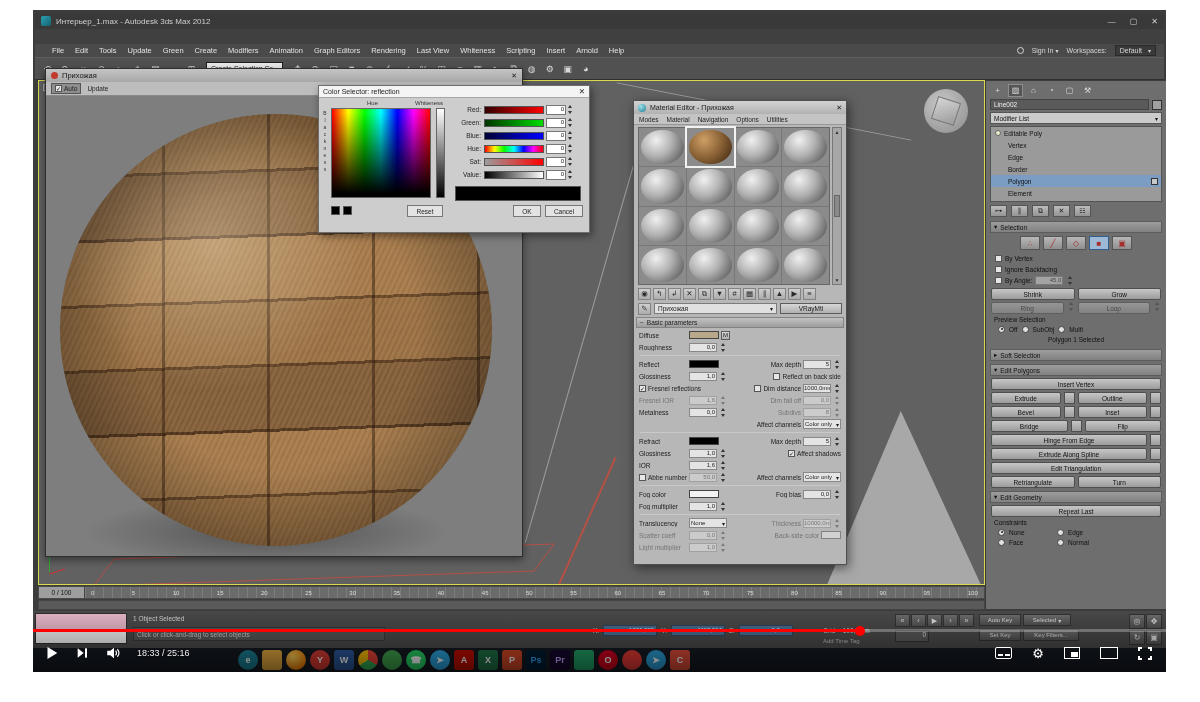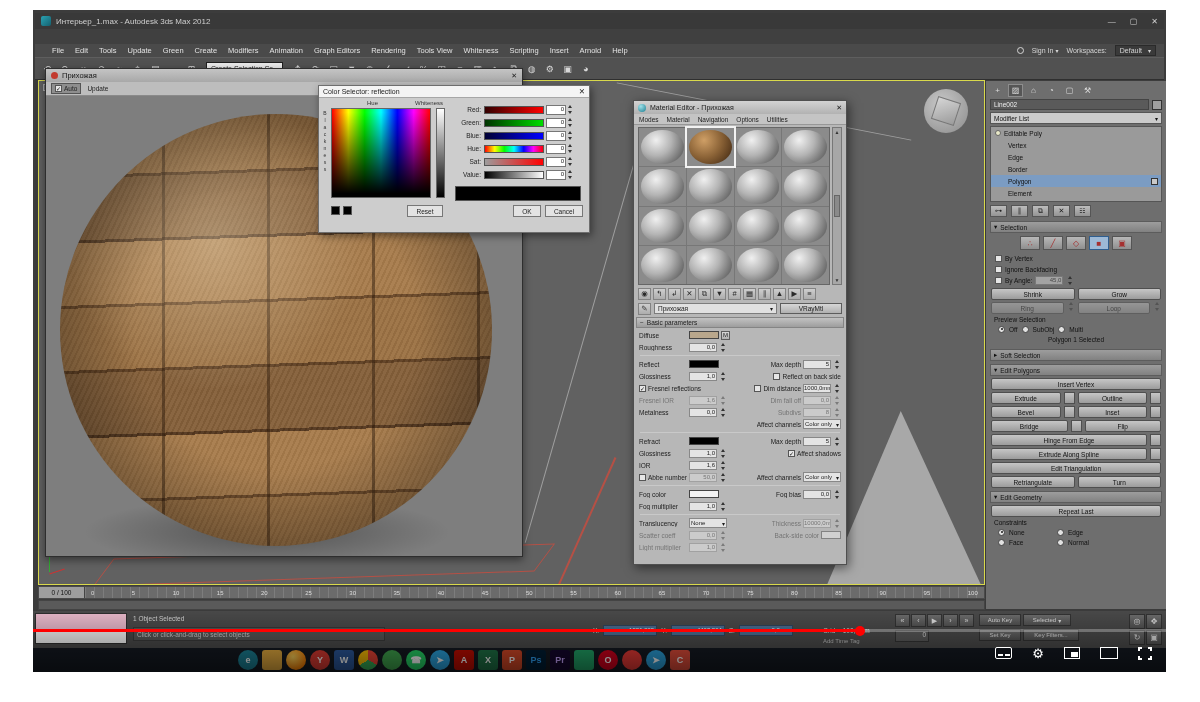--- a/index.html
+++ b/index.html
@@ -206,21 +206,21 @@
     <span>File</span>
         <span>Edit</span>
         <span>Tools</span>
         <span>Update</span>
         <span>Green</span>
         <span>Create</span>
         <span>Modifiers</span>
         <span>Animation</span>
         <span>Graph Editors</span>
         <span>Rendering</span>
-        <span>Tools View</span>
+        <span>Last View</span>
         <span>Whiteness</span>
         <span>Scripting</span>
         <span>Insert</span>
         <span>Arnold</span>
         <span>Help</span>
       </div>
     <div class="mx-menu-right">
       <span class="person"></span>
       <span class="caret">Sign In</span>
       <span>Workspaces:</span>
@@ -868,20 +868,35 @@
         <span class="tbk rd" style="background: rgb(42, 158, 216); color: rgb(255, 255, 255);">➤</span>
         <span class="tbk sq" style="background: rgb(221, 75, 57); color: rgb(255, 255, 255);">C</span>
       </div>
   </div>
 
   <div class="abs yt-grad"></div>
   <div class="abs yt-progress">
     <div class="yt-played" style="width: 73%;"></div>
     <div class="yt-dot" style="left: calc(73% - 5px);"></div>
   </div>
+  <div class="abs ytc" style="left:10px;top:628px;display:flex;align-items:center;gap:14px;height:30px">
+    <svg width="18" height="18" viewBox="0 0 24 24">
+        <path d="M6 4v16l13-8z" fill="#fff"></path>
+      </svg>
+    <svg width="16" height="16" viewBox="0 0 24 24">
+        <path d="M4 5v14l9-7z" fill="#fff"></path>
+        <rect x="15" y="5" width="3" height="14" fill="#fff"></rect>
+      </svg>
+    <svg width="18" height="18" viewBox="0 0 24 24">
+        <path d="M3 9h4l5-4v14l-5-4H3z" fill="#fff"></path>
+        <path d="M14 9a4 4 0 0 1 0 6" stroke="#fff" fill="none" stroke-width="1.6"></path>
+        <path d="M16.5 7a7 7 0 0 1 0 10" stroke="#fff" fill="none" stroke-width="1.6"></path>
+      </svg>
+    <span class="yt-time">18:33 / 25:16</span>
+  </div>
   <div class="abs ytc" style="right:14px;top:628px;display:flex;align-items:center;gap:20px;height:30px">
     <span class="cc"></span>
     <span class="gear">⚙</span>
     <span class="mini"></span>
     <span class="theater"></span>
     <span class="fs">
         <i></i>
         <i></i>
         <i></i>
         <i></i>

